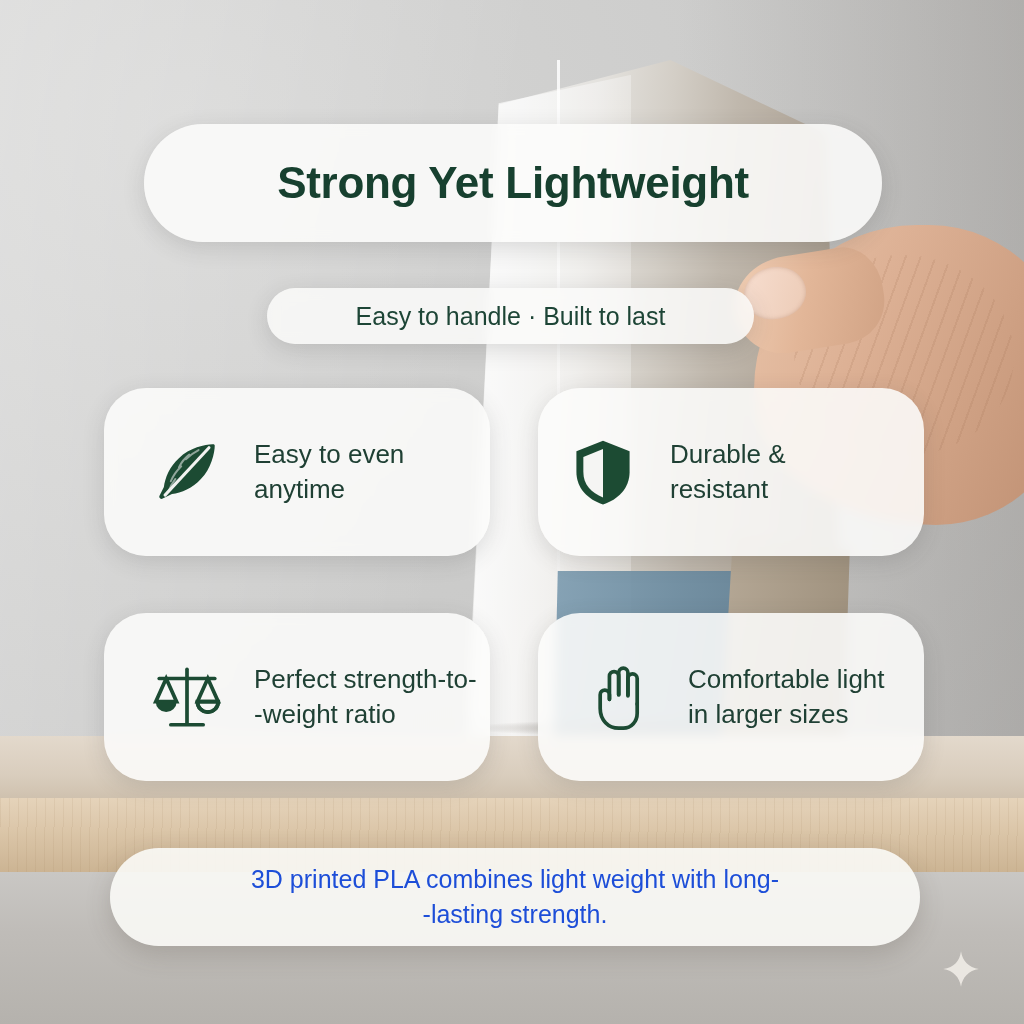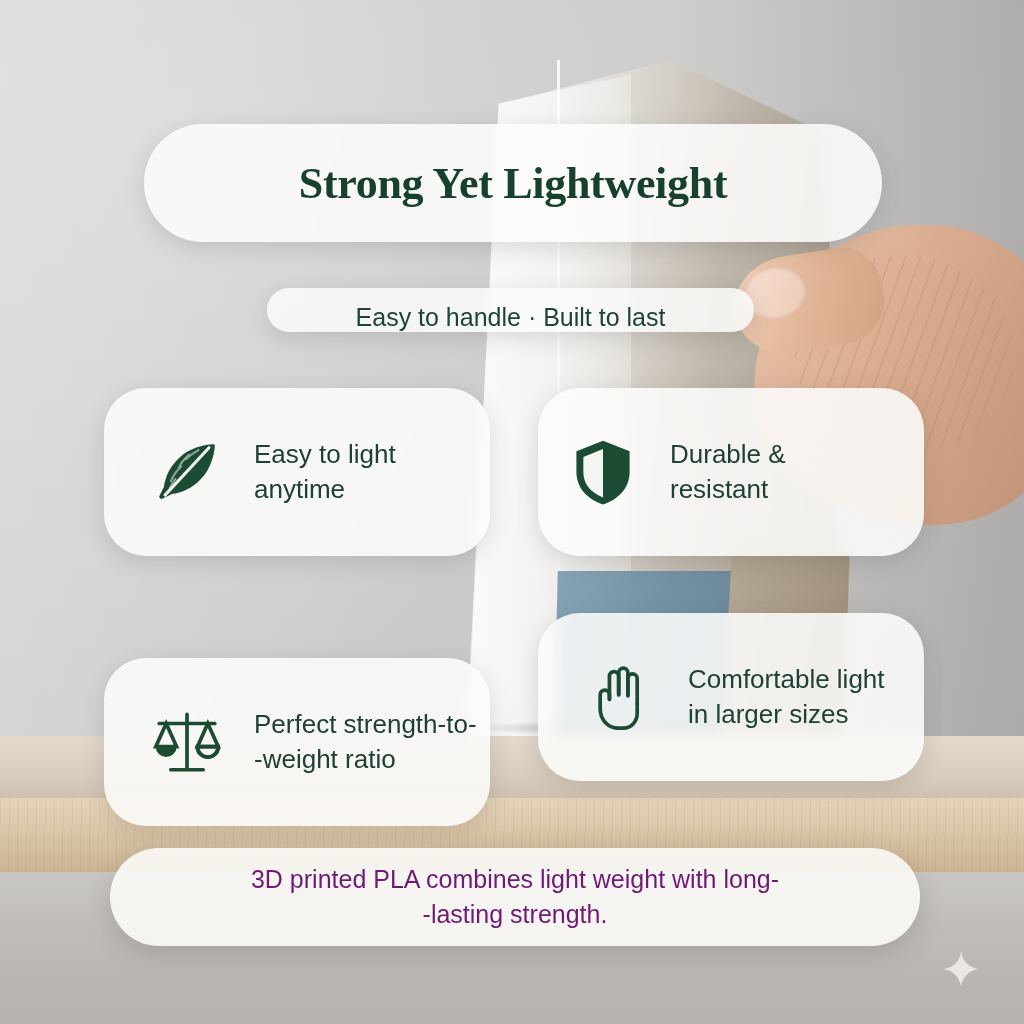--- a/index.html
+++ b/index.html
@@ -137,59 +137,59 @@
     box-shadow:0 6px 22px rgba(60,60,60,.16);
   }
 
   .title-pill {
     position:absolute; left:144px; top:124px; width:738px; height:118px;
     border-radius:59px;
     display:flex; align-items:center; justify-content:center;
   }
   .title-text {
     font-size:44px; font-weight:bold; color:#17402f;
-    letter-spacing:-.3px; white-space:nowrap;font-family:Liberation Serif, serif;
+    letter-spacing:-.3px; white-space:nowrap;
   }
 
   .subtitle-pill {
-    position:absolute; left:267px; top:288px; width:487px; height:44px;
+    position:absolute; left:267px; top:288px; width:487px; height:56px;
     border-radius:28px;
-    display:flex; align-items:flex-end; justify-content:center;
+    display:flex; align-items:center; justify-content:center;
     background:rgba(250,250,249,.86);
   }
   .subtitle-text { font-size:25px; color:#1d4536; white-space:nowrap; }
 
   .cards { position:absolute; left:0; top:0; width:1024px; height:1024px; }
   .card {
     position:absolute; width:386px; height:168px;
     border-radius:42px;
     display:flex; align-items:center;
     padding-left:46px; gap:30px;
   }
   .card.c0 { left:104px; top:388px; }
   .card.c1 { left:538px; top:388px;padding-left:28px; }
-  .card.c2 { left:104px; top:613px;margin-top:45px; }
+  .card.c2 { left:104px; top:613px; }
   .card.c3 { left:538px; top:613px; }
 
   .card-icon { width:74px; height:74px; flex:0 0 74px; display:flex; align-items:center; justify-content:center; }
   .card-icon svg { width:100%; height:100%; display:block; }
   .card-label {
     font-size:26px; line-height:1.34; color:#1f4034;
     max-width:226px; white-space:pre-line;
   }
 
   .caption-bar {
     position:absolute; left:110px; top:848px; width:810px; height:98px;
     border-radius:49px;
     display:flex; align-items:center; justify-content:center;
     background:rgba(250,249,246,.90);
     box-shadow:0 8px 26px rgba(70,62,52,.20);
   }
   .caption-text {
-    font-size:25px; line-height:1.42; color:#701a75;
+    font-size:25px; line-height:1.42; color:#1d4ed8;
     text-align:center; white-space:pre-line;
   }
 
   .sparkle { position:absolute; right:44px; bottom:36px; width:38px; height:38px; opacity:.85; }
   .sparkle svg { width:100%; height:100%; display:block; }
 </style>
 </head>
 <body>
 
 <div id="photo">
@@ -235,21 +235,21 @@
   <div class="cards">
 
     <div class="card glass c0">
       <span class="card-icon">
         <svg viewBox="0 0 64 64" fill="none">
           <path d="M54 8c-6 0-20 3-29 12C17 27 13 37 12 45l-4 8a2 2 0 0 0 3 2l8-4c8-1 18-5 25-13 9-9 12-23 12-29-.2-.8-.9-1.2-2-1z" fill="#1c4b33"></path>
           <path d="M51 11 13 52" stroke="#f3f3f1" stroke-width="2.6" stroke-linecap="round"></path>
           <path d="M34 17c-4 3-7 7-9 11M42 13c-4 2-8 5-11 8M27 27c-4 4-7 8-9 13M22 38c-3 4-5 8-6 11" stroke="#f3f3f1" stroke-width="1.7" stroke-linecap="round" opacity=".55"></path>
         </svg>
       </span>
-      <span class="card-label">Easy to light
+      <span class="card-label">Easy to even
 anytime</span>
     </div>
 
     <div class="card glass c1">
       <span class="card-icon">
         <svg viewBox="0 0 64 64" fill="none">
           <path d="M32 5 9 14v18c0 14 10 24 23 28 13-4 23-14 23-28V14L32 5z" fill="#1c4b33"></path>
           <path d="M32 12 15 19v13c0 11 7 18 17 22V12z" fill="#f5f5f3"></path>
         </svg>
       </span>

